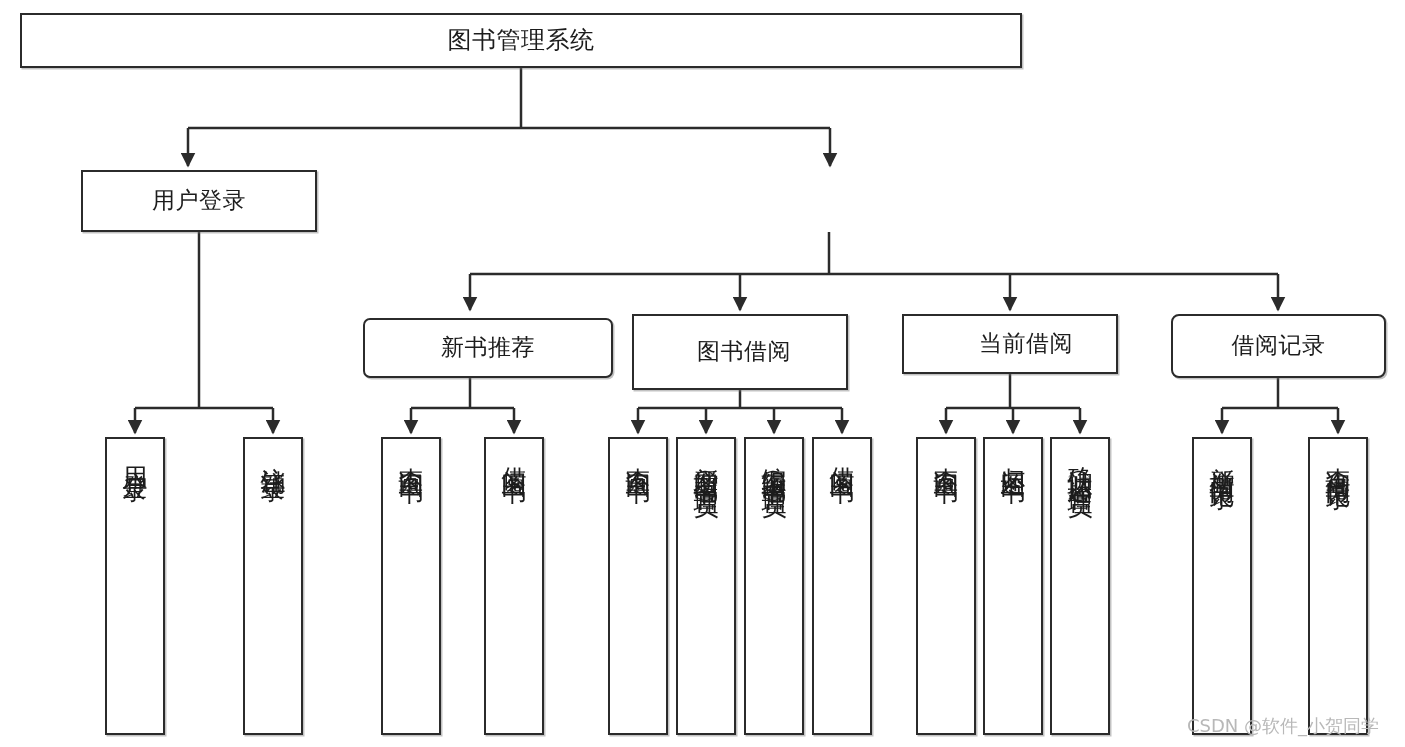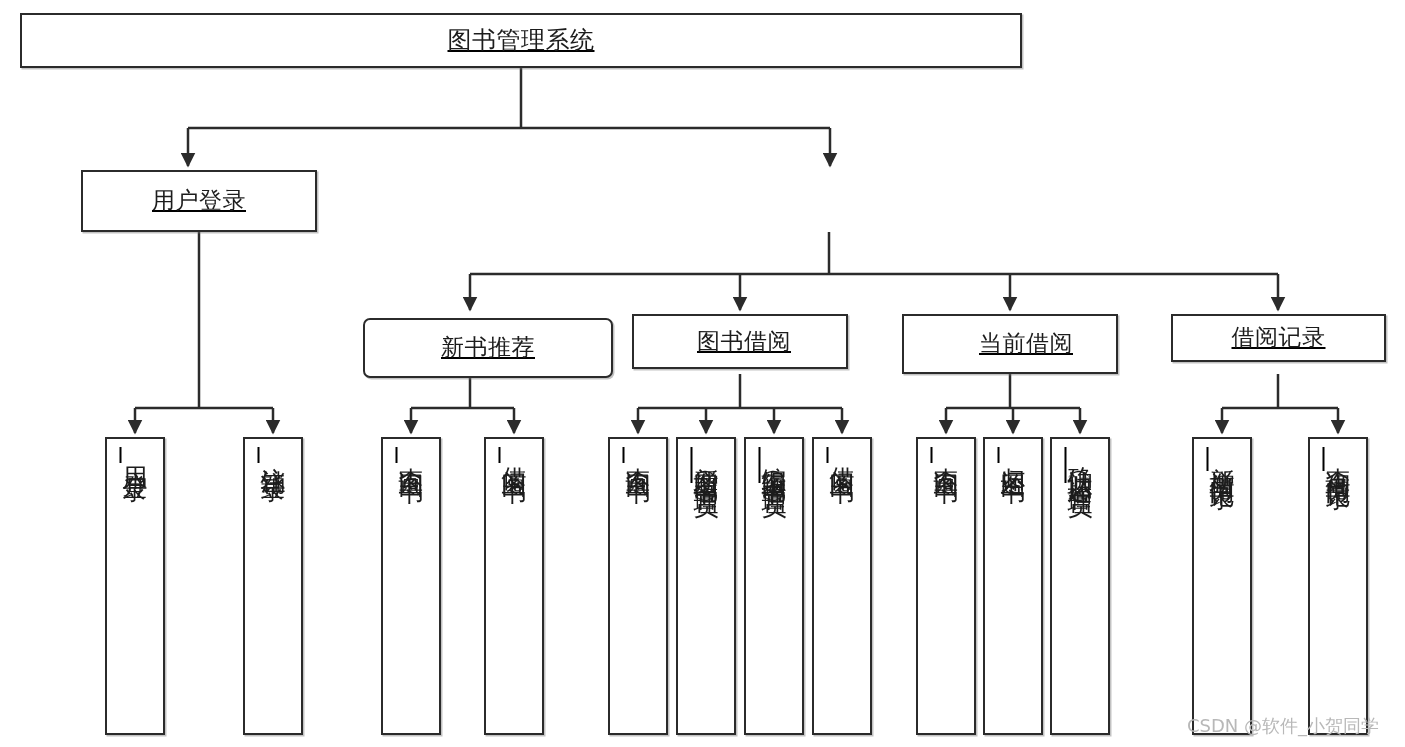--- a/index.html
+++ b/index.html
@@ -26,21 +26,20 @@
   .node {
     position: absolute;
     box-sizing: border-box;
     background: #ffffff;
     border: 2.5px solid #2b2b2b;
     display: flex;
     align-items: center;
     justify-content: center;
     z-index: 2;
     box-shadow: 1.5px 1.5px 0 rgba(120,120,120,0.45);
-    text-decoration: underline;
   }
   .node-label-h {
     font-size: 23px;
     color: #1c1c1c;
     line-height: 1.1;
     letter-spacing: 0.5px;
     white-space: nowrap;
     text-align: center;
   }
   .node.root .node-label-h { font-size: 24px; }
@@ -129,27 +128,27 @@
     <span class="node-label-h">图书管理系统</span>
   </div>
 
   <div class="node" style="left:81px; top:170px; width:236px; height:62px;">
     <span class="node-label-h">用户登录</span>
   </div>
 
   <div class="node" style="left:363px; top:318px; width:250px; height:60px;border-radius:7px;">
     <span class="node-label-h">新书推荐</span>
   </div>
-  <div class="node" style="left:632px; top:314px; width:216px; height:55px;padding-left:8px;">
+  <div class="node" style="left:632px; top:314px; width:216px; height:76px;padding-left:8px;">
     <span class="node-label-h">图书借阅</span>
   </div>
   <div class="node" style="left:902px; top:314px; width:216px; height:60px;padding-left:32px;">
     <span class="node-label-h">当前借阅</span>
   </div>
-  <div class="node" style="left:1171px; top:314px; width:215px; height:48px;">
+  <div class="node" style="left:1171px; top:314px; width:215px; height:64px;border-radius:8px;">
     <span class="node-label-h">借阅记录</span>
   </div>
 
   <div class="node leaf" style="left:105px; top:437px; width:60px; height:298px;">
     <span class="node-label-v">用户登录</span>
   </div>
   <div class="node leaf" style="left:243px; top:437px; width:60px; height:298px;">
     <span class="node-label-v">注销登录</span>
   </div>
 

